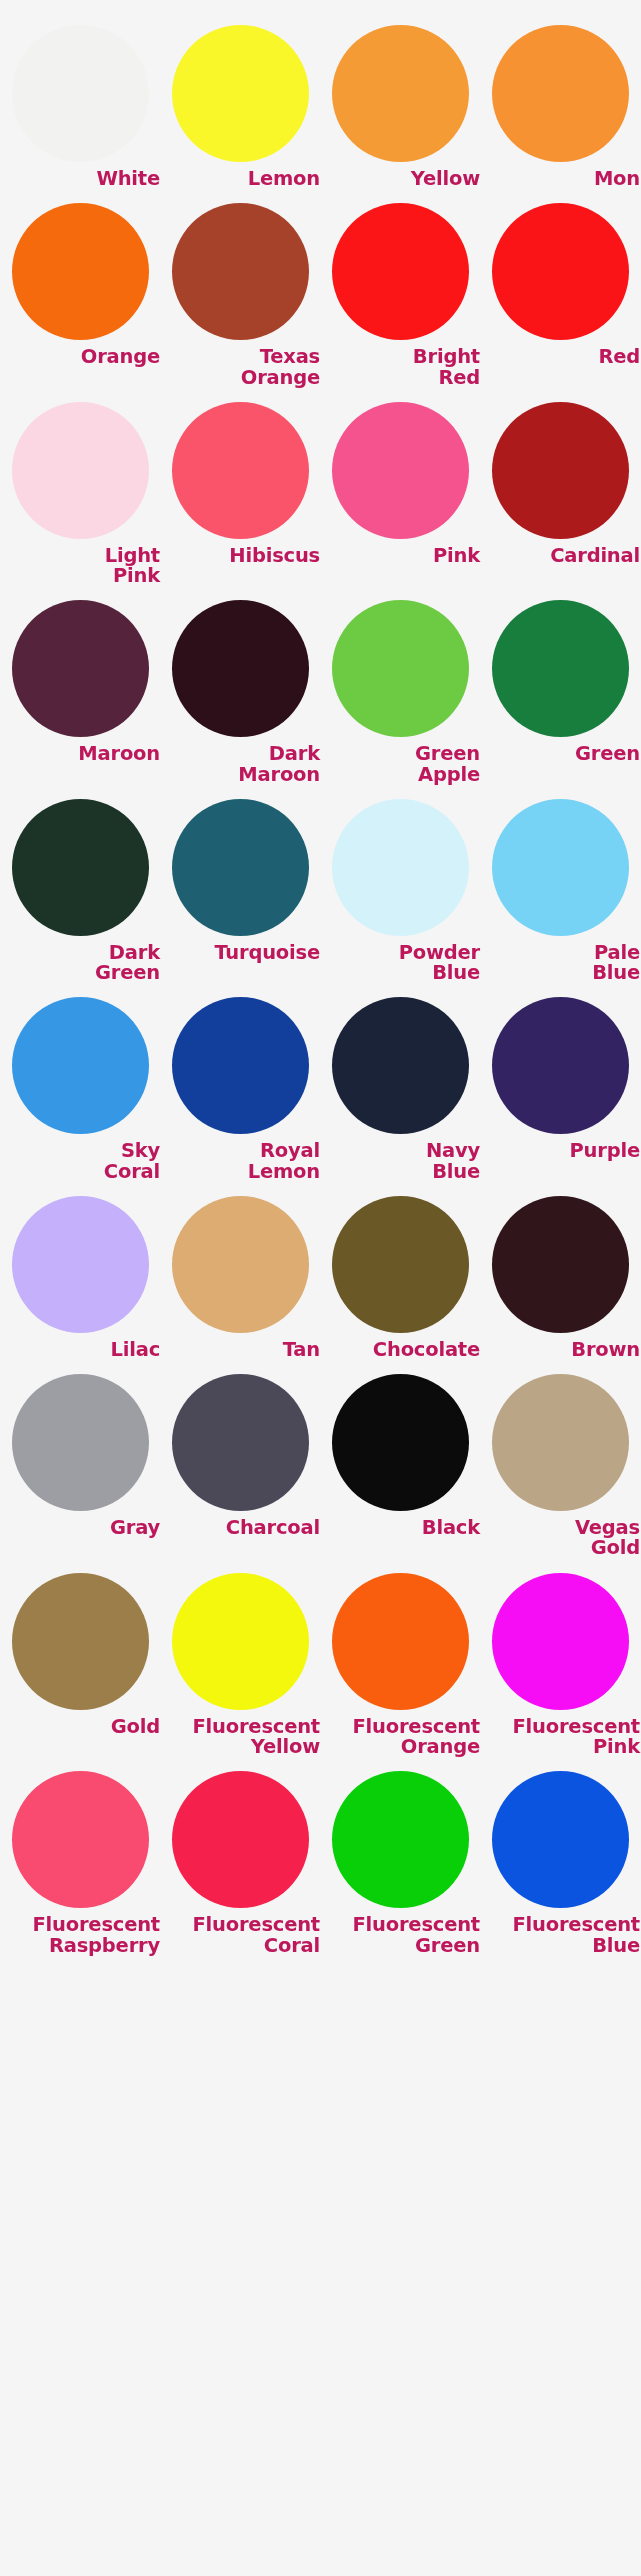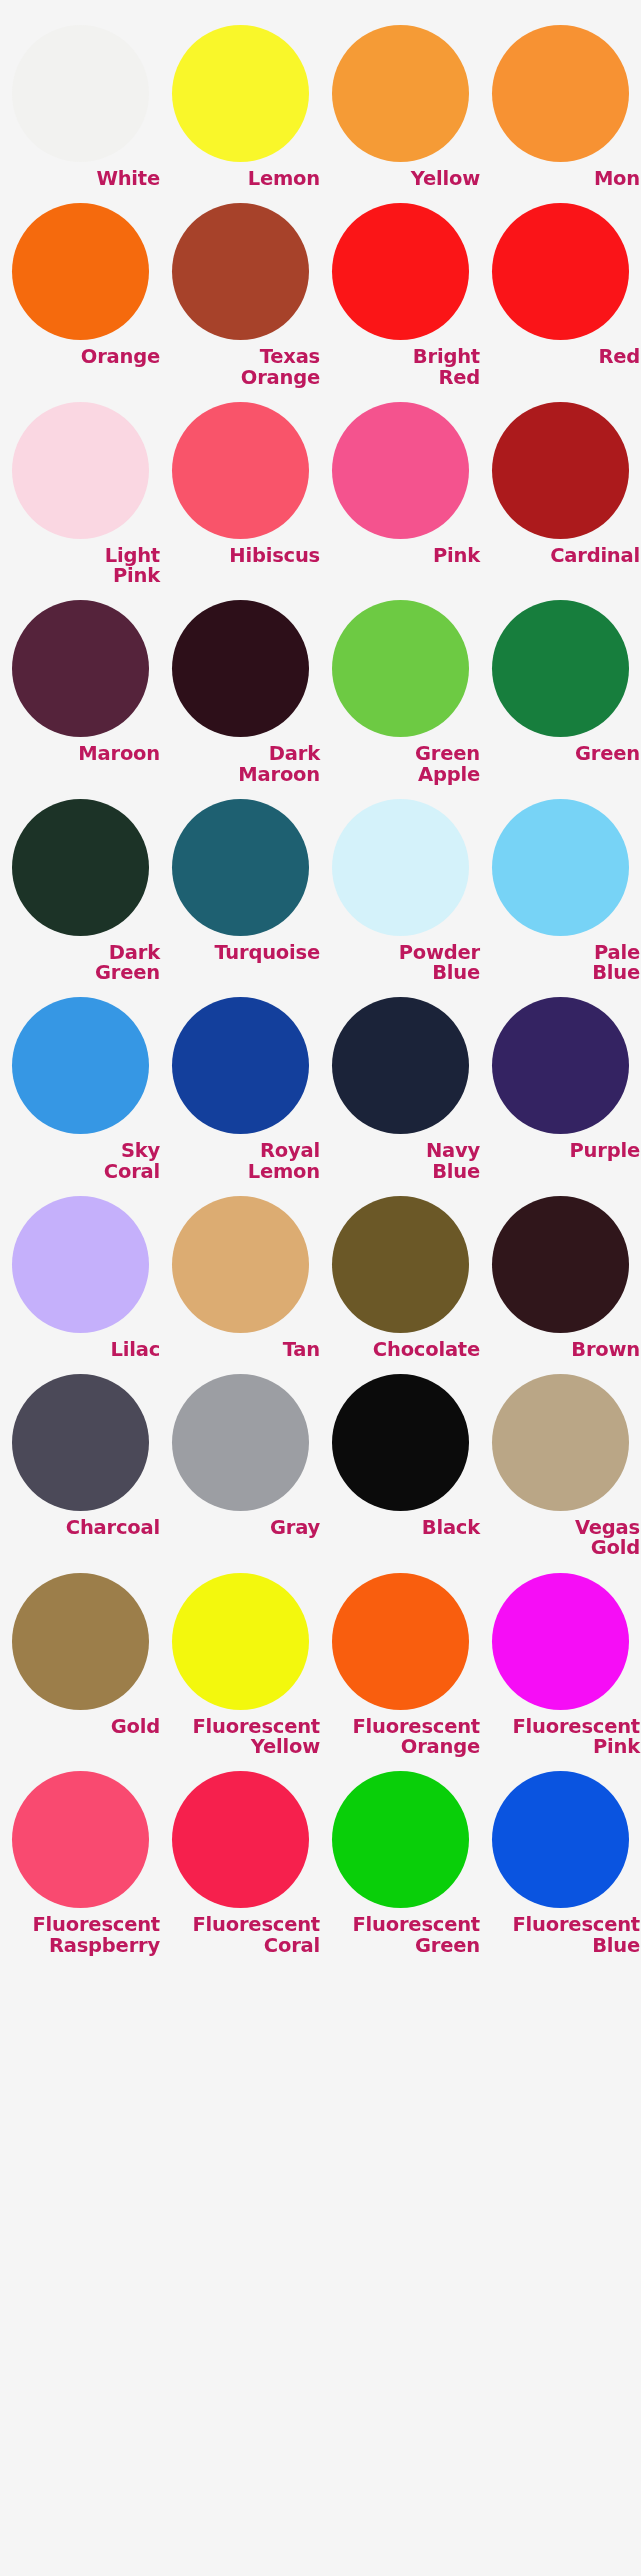--- a/index.html
+++ b/index.html
@@ -180,26 +180,26 @@
       </div>
       <div class="swatch-cell">
         <div class="swatch-dot" style="background: rgb(107, 88, 39);"></div>
         <div class="swatch-label">Chocolate</div>
       </div>
       <div class="swatch-cell">
         <div class="swatch-dot" style="background: rgb(48, 22, 27);"></div>
         <div class="swatch-label">Brown</div>
       </div>
       <div class="swatch-cell">
+        <div class="swatch-dot" style="background: rgb(156, 158, 163);"></div>
+        <div class="swatch-label">Gray</div>
+      </div>
+      <div class="swatch-cell">
         <div class="swatch-dot" style="background: rgb(75, 73, 88);"></div>
         <div class="swatch-label">Charcoal</div>
-      </div>
-      <div class="swatch-cell">
-        <div class="swatch-dot" style="background: rgb(156, 158, 163);"></div>
-        <div class="swatch-label">Gray</div>
       </div>
       <div class="swatch-cell">
         <div class="swatch-dot" style="background: rgb(11, 11, 11);"></div>
         <div class="swatch-label">Black</div>
       </div>
       <div class="swatch-cell">
         <div class="swatch-dot" style="background: rgb(186, 166, 134);"></div>
         <div class="swatch-label two-line">Vegas
 Gold</div>
       </div>

